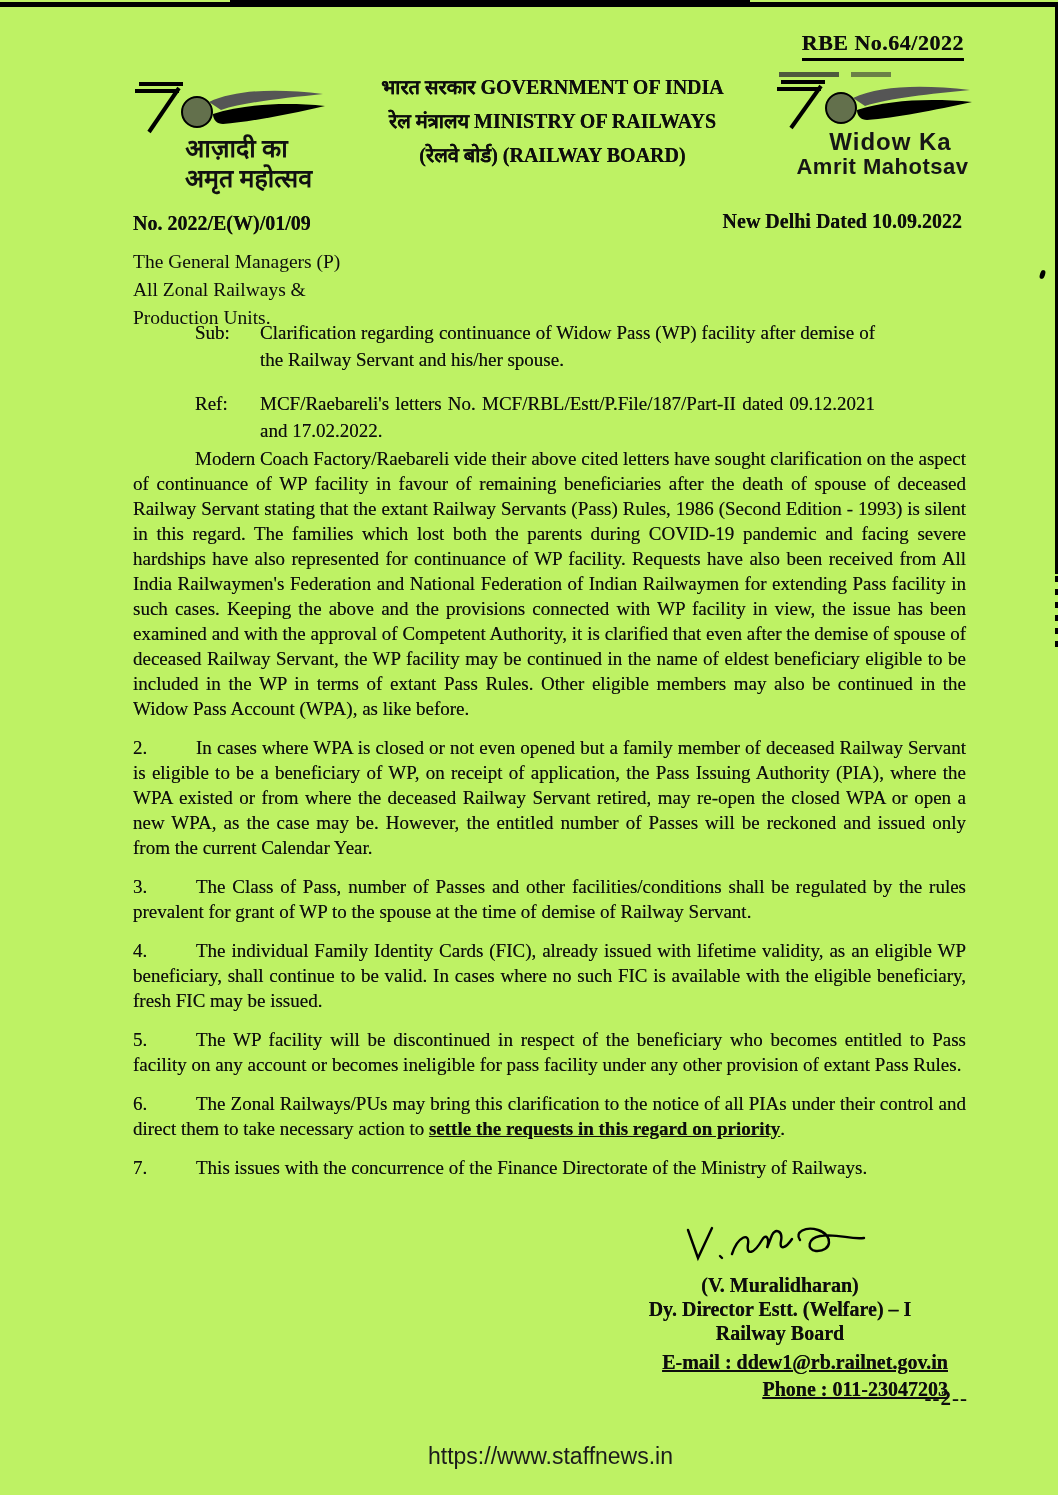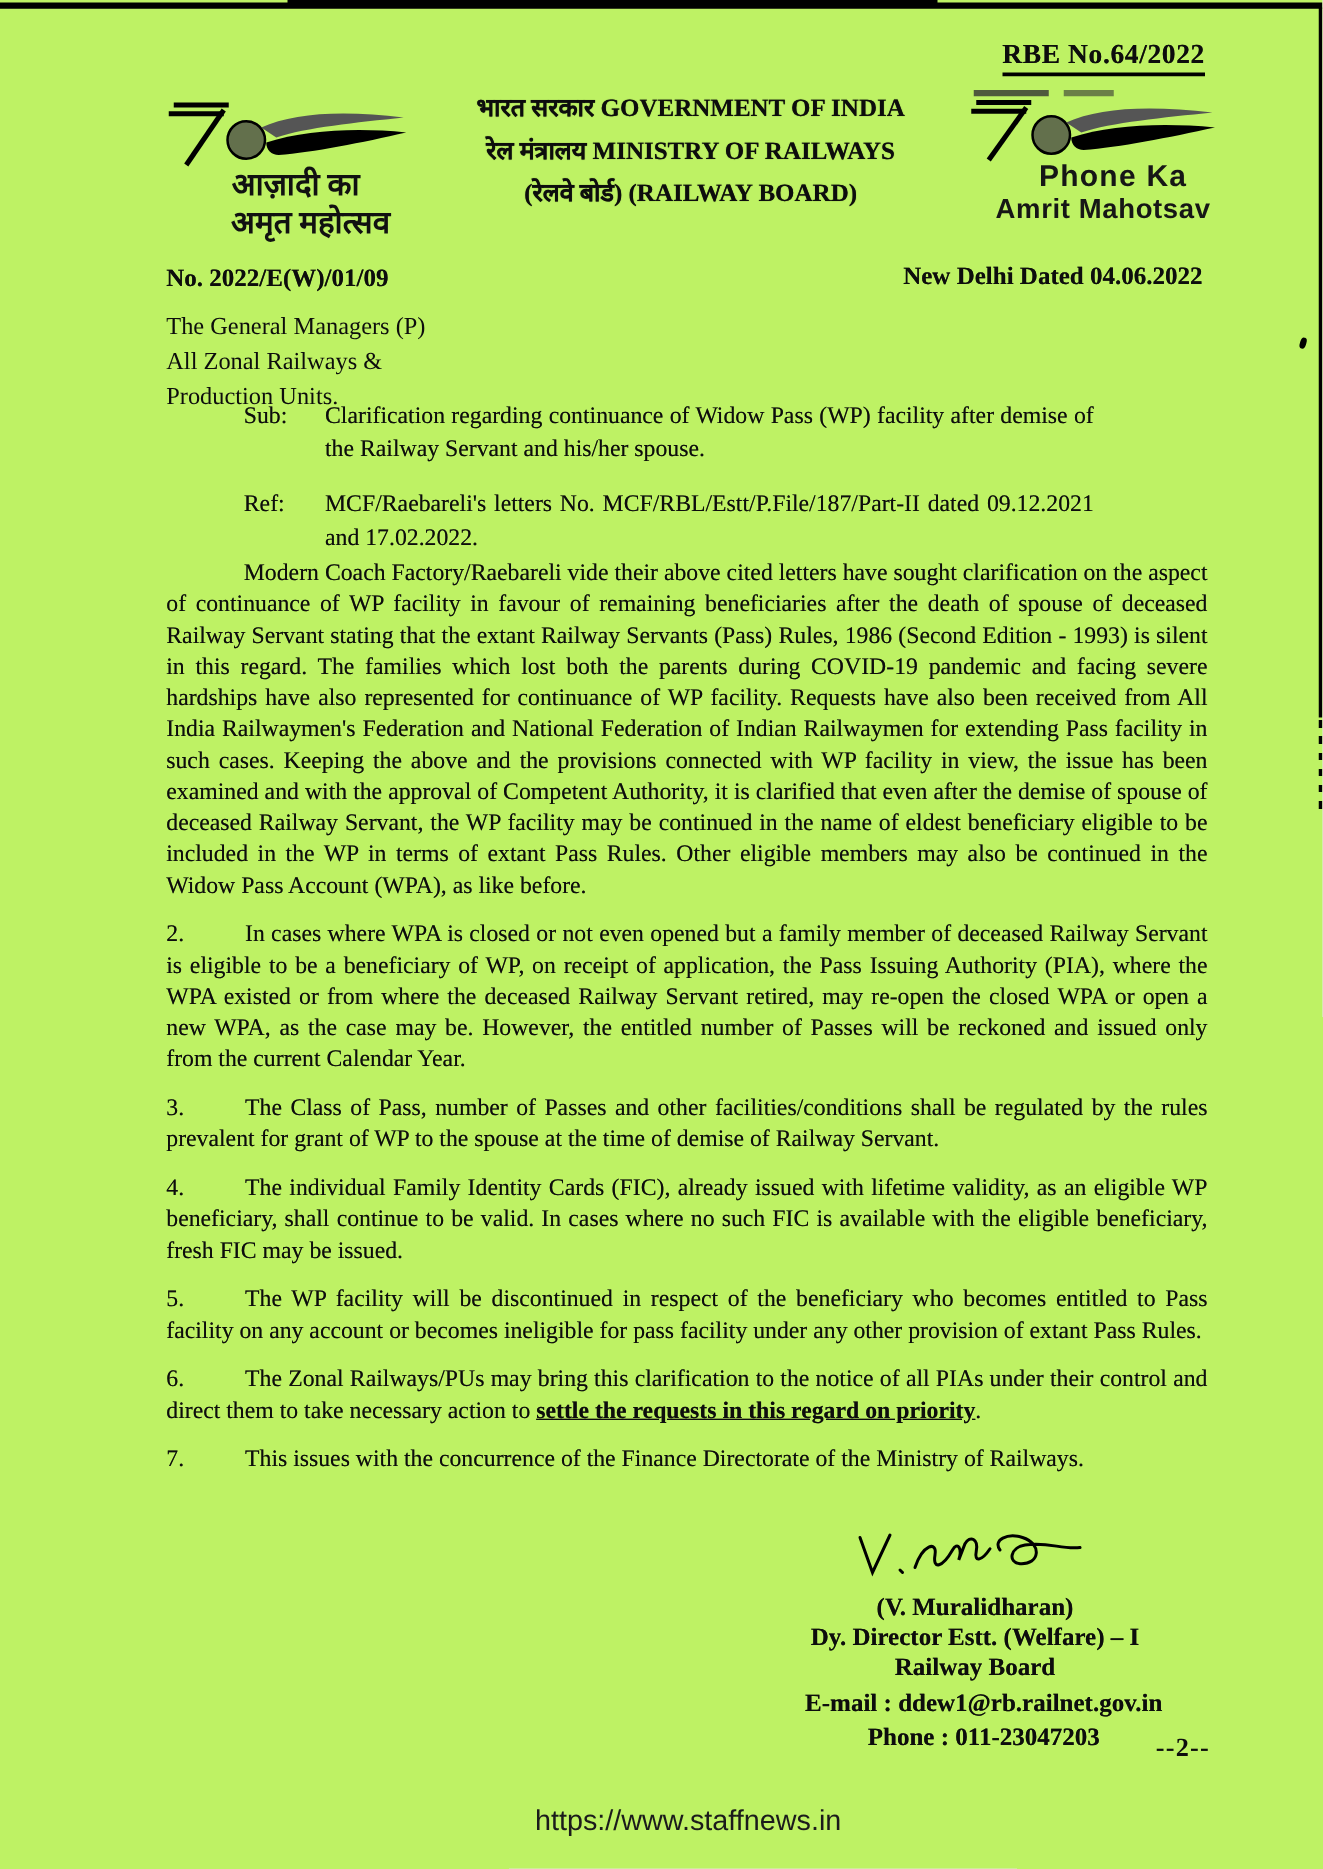--- a/index.html
+++ b/index.html
@@ -59,21 +59,21 @@
     text-shadow:0 0 .4px rgba(0,0,0,.55);
   }
   .body-text p{margin:0 0 14px 0;}
   .indent-para{text-indent:62px;}
   .pnum{display:inline-block;width:63px;text-indent:0;}
   .emph{font-weight:bold;text-decoration:underline;}
 
   .sigblock{position:absolute;left:612px;top:1222px;width:336px;font-size:20px;}
   .sig-scribble{margin:0 0 0 70px;}
   .sigblock .c{font-weight:bold;text-align:center;line-height:24px;text-shadow:0 0 .5px rgba(0,0,0,.7);}
-  .sigblock .lft{font-weight:bold;text-align:center;padding-left:14px;line-height:27px;text-shadow:0 0 .5px rgba(0,0,0,.7);}
+  .sigblock .lft{font-weight:bold;text-align:right;padding-left:14px;line-height:27px;text-shadow:0 0 .5px rgba(0,0,0,.7);text-decoration:underline;}
   .sig-name{margin-top:2px;}
   .sig-email{margin-top:4px;}
 
   .pagenum{position:absolute;right:90px;top:1386px;font-weight:bold;font-size:21px;letter-spacing:1px;}
   .footer-url{
     position:absolute;left:428px;top:1443px;
     font-family:"Liberation Sans","DejaVu Sans",sans-serif;
     font-size:23px;color:#1b1b1b;
   }
 </style>
@@ -122,27 +122,27 @@
         <path d="M56 16 L26 58"></path>
       </g>
       <rect x="14" y="2" width="60" height="5" fill="#333" opacity="0.8"></rect>
       <rect x="86" y="2" width="40" height="5" fill="#333" opacity="0.6"></rect>
       <circle cx="76" cy="38" r="15" fill="#444" opacity="0.75"></circle>
       <circle cx="76" cy="38" r="15" fill="none" stroke="#000" stroke-width="2"></circle>
       <path d="M88 28 C114 16, 154 14, 205 20 C166 24, 124 28, 100 36 Z" fill="#555"></path>
       <path d="M92 40 C124 30, 164 28, 207 32 C170 40, 130 48, 102 50 C96 50, 92 46, 92 40 Z" fill="#000"></path>
     </svg>
     <div class="logo-en">
-      <div class="l1">Phone Ka</div>
+      <div class="l1">Widow Ka</div>
       <div class="l2">Amrit Mahotsav</div>
     </div>
   </div>
 
   <div class="fileno">No. 2022/E(W)/01/09</div>
-  <div class="datep">New Delhi Dated 04.06.2022</div>
+  <div class="datep">New Delhi Dated 10.09.2022</div>
 
   <div class="addressee">
     <div>The General Managers (P)</div>
     <div>All Zonal Railways &amp;</div>
     <div>Production Units.</div>
   </div>
 
   <div class="subref sub-block">
     <div class="lbl">Sub:</div>
     <div class="txt">Clarification regarding continuance of Widow Pass (WP) facility after demise of the Railway Servant and his/her spouse.</div>

